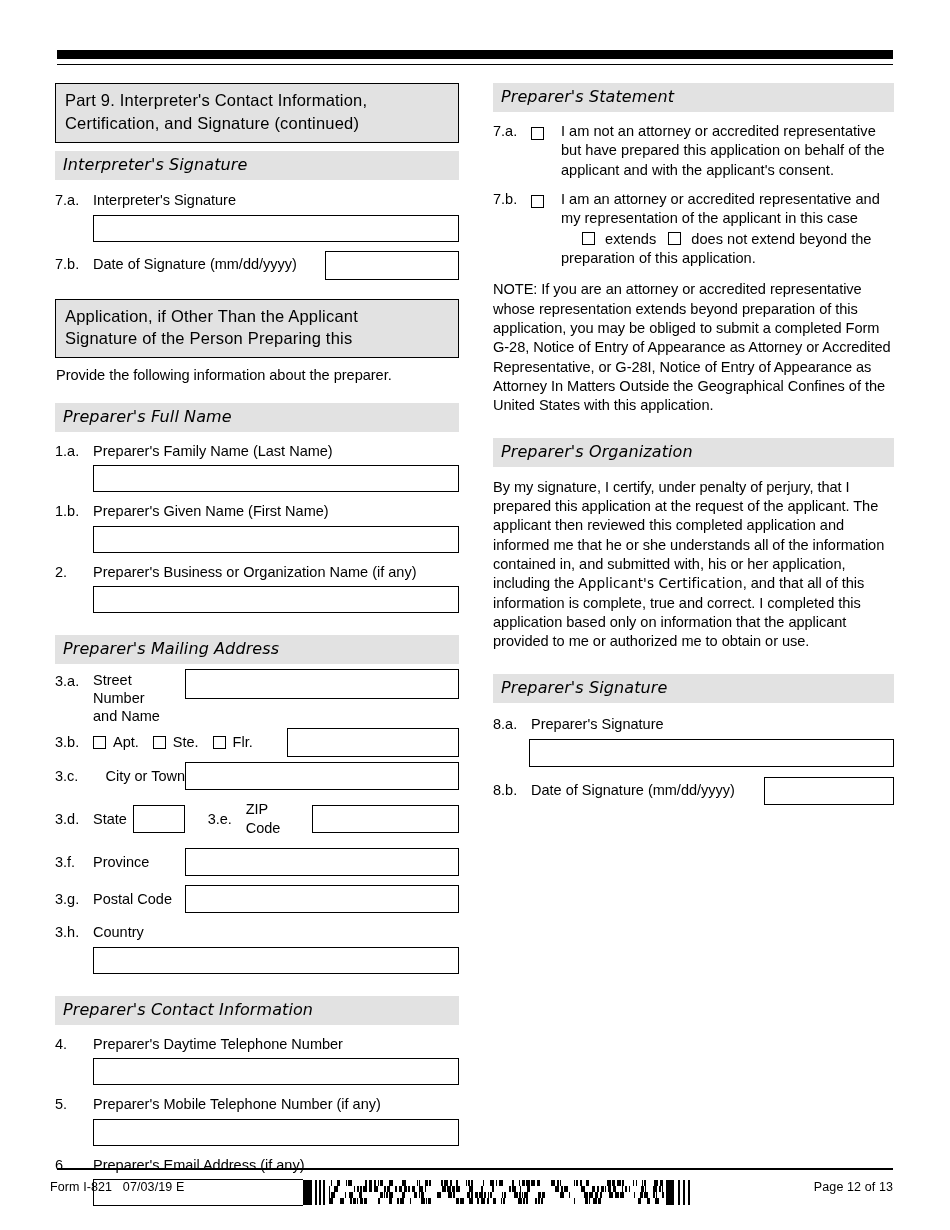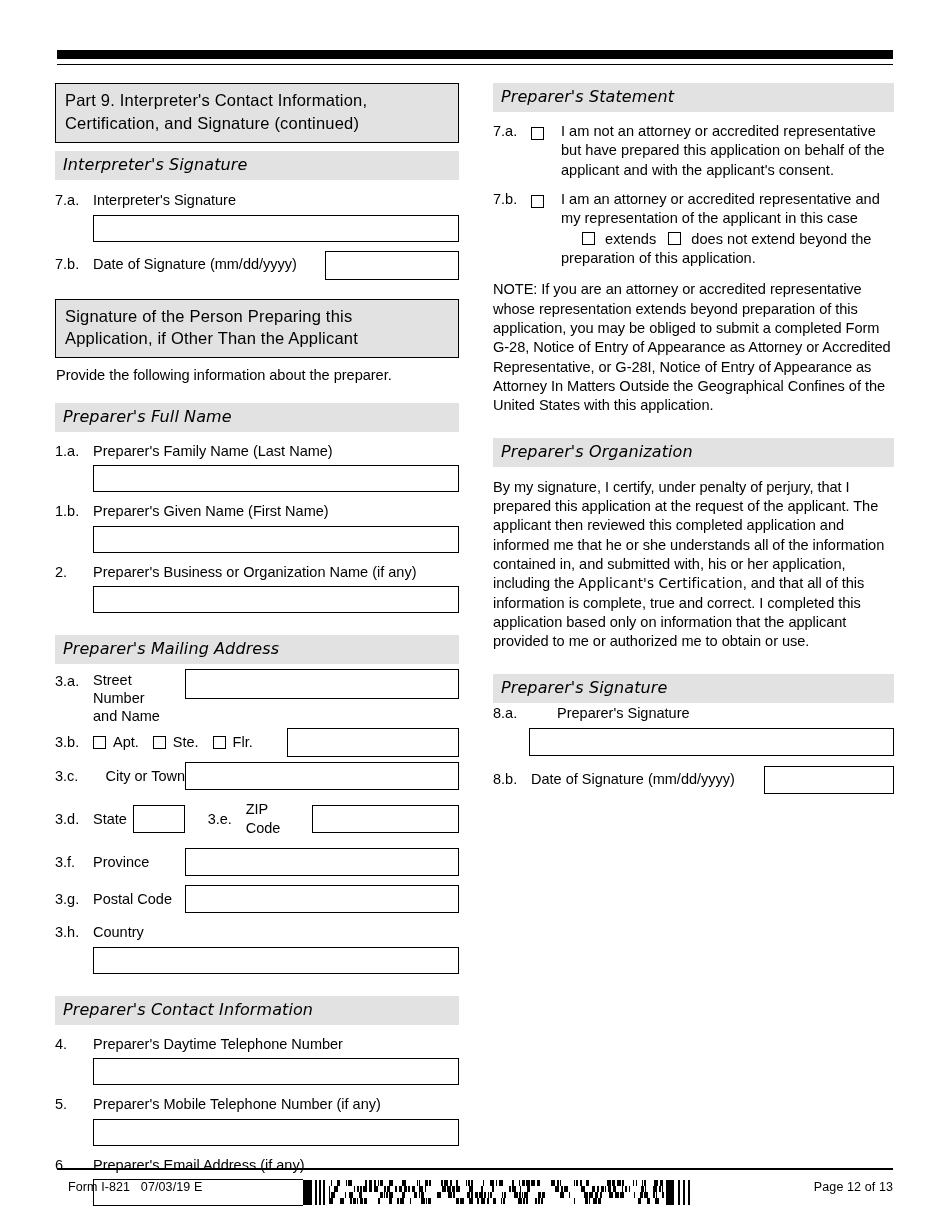--- a/index.html
+++ b/index.html
@@ -155,21 +155,21 @@
   .foot-rule {
     position: absolute;
     left: 57px;
     top: 1168px;
     width: 836px;
     height: 2px;
     background: #000000;
   }
   .foot-left {
     position: absolute;
-    left: 68px;
+    left: 50px;
     top: 1180px;
     font-size: 12.5px;
     letter-spacing: 0.1px;
   }
   .foot-right {
     position: absolute;
     right: 57px;
     top: 1180px;
     font-size: 12.5px;
     letter-spacing: 0.1px;
@@ -207,22 +207,22 @@
     </div>
     <div class="box" style="margin-left:38px; width:366px; height:27px; margin-top:5px;"></div>
 
     <div class="row" style="margin-top:12px; align-items:center;">
       <div class="num">7.b.</div>
       <div class="lbl">Date of Signature (mm/dd/yyyy)</div>
       <div class="box" style="position:absolute; left:270px; top:-3px; width:134px; height:29px;"></div>
     </div>
 
     <div class="part-header" style="margin-top:24px;">
+      <div>Application, if Other Than the Applicant</div>
       <div>Signature of the Person Preparing this</div>
-      <div>Application, if Other Than the Applicant</div>
     </div>
 
     <div class="para" style="margin-top:8px; margin-left:1px;">Provide the following information about the preparer.</div>
 
     <div class="band" style="margin-top:17px;">Preparer's Full Name</div>
 
     <div class="row" style="margin-top:9px;">
       <div class="num">1.a.</div>
       <div class="lbl">Preparer's Family Name (Last Name)</div>
     </div>
@@ -343,21 +343,21 @@
     </div>
 
     <div class="para note" style="margin-top:12px;">NOTE:  If you are an attorney or accredited representative whose representation extends beyond preparation of this application, you may be obliged to submit a completed Form G-28, Notice of Entry of Appearance as Attorney or Accredited Representative, or G-28I, Notice of Entry of Appearance as Attorney In Matters Outside the Geographical Confines of the United States with this application.</div>
 
     <div class="band" style="margin-top:22px;">Preparer's Organization</div>
 
     <div class="para" style="margin-top:11px;"><span>By my signature, I certify, under penalty of perjury, that I prepared this application at the request of the applicant.  The applicant then reviewed this completed application and informed me that he or she understands all of the information contained in, and submitted with, his or her application, including the </span><span class="alt-face">Applicant's Certification</span><span>, and that all of this information is complete, true and correct.  I completed this application based only on information that the applicant provided to me or authorized me to obtain or use.</span></div>
 
     <div class="band" style="margin-top:22px;">Preparer's Signature</div>
 
-    <div class="row" style="gap:26px;">
+    <div class="row" style="margin-top:11px;">
       <div class="num">8.a.</div>
       <div class="lbl">Preparer's Signature</div>
     </div>
     <div class="box" style="margin-left:36px; width:365px; height:28px; margin-top:5px;"></div>
 
     <div class="row" style="margin-top:13px; align-items:center;">
       <div class="num">8.b.</div>
       <div class="lbl">Date of Signature (mm/dd/yyyy)</div>
       <div class="box" style="position:absolute; left:271px; top:-3px; width:130px; height:28px;"></div>
     </div>

